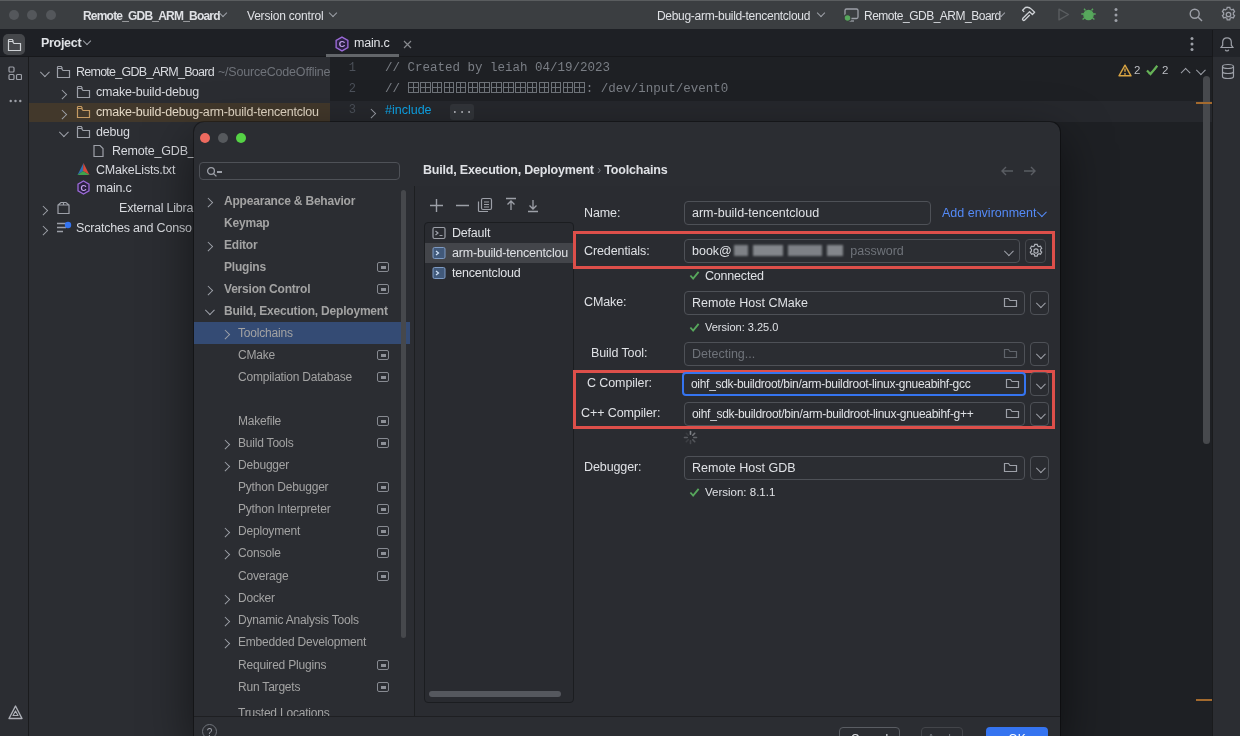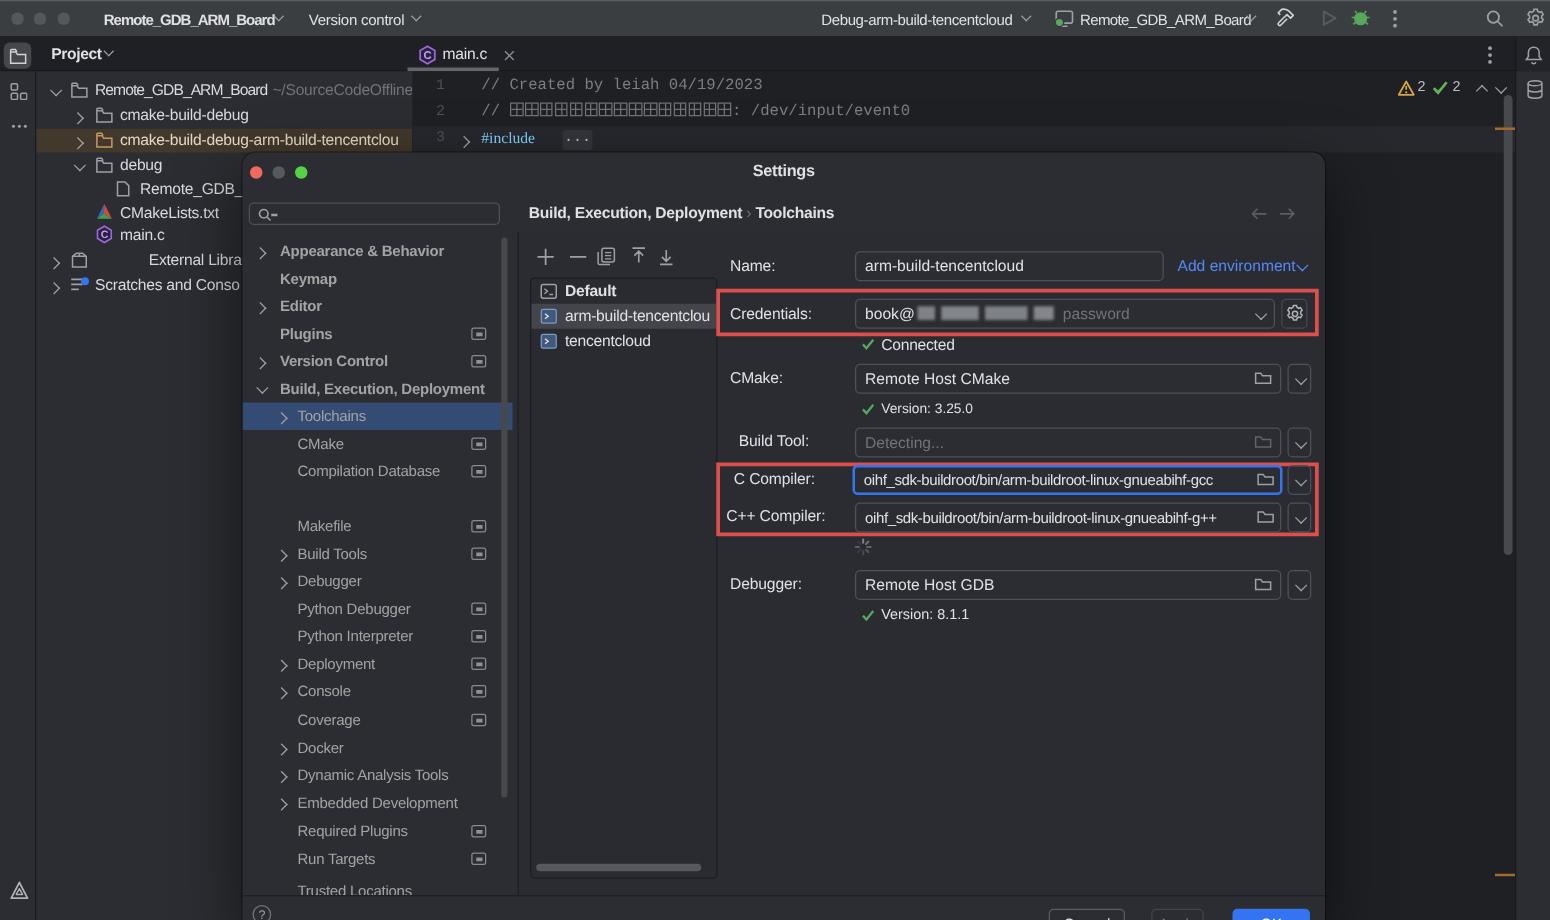--- a/index.html
+++ b/index.html
@@ -210,21 +210,21 @@
   </div>
 
   <div class="abs" style="left:330px;top:57px;width:882px;height:679px;background:#1e2024;overflow:hidden;" id="editor">
     <div class="abs" style="left:0;top:44px;width:882px;height:21px;background:#26282d;"></div>
     <div class="abs" style="left:10px;top:4px;width:16px;text-align:right;color:#4b5059;font-family:'Liberation Mono',monospace;font-size:12px;">1</div>
     <div class="abs" style="left:10px;top:25px;width:16px;text-align:right;color:#4b5059;font-family:'Liberation Mono',monospace;font-size:12px;">2</div>
     <div class="abs" style="left:10px;top:46px;width:16px;text-align:right;color:#4b5059;font-family:'Liberation Mono',monospace;font-size:12px;">3</div>
     <div class="abs" style="left:55px;top:4px;color:#7a7e85;font-family:'Liberation Mono',monospace;font-size:12.5px;">// Created by leiah 04/19/2023</div>
     <div class="abs" style="left:55px;top:25px;color:#7a7e85;font-family:'Liberation Mono',monospace;font-size:12.5px;">// <span class="cj"></span><span class="cj"></span><span class="cj"></span><span class="cj"></span><span class="cj"></span><span class="cj"></span><span class="cj"></span><span class="cj"></span><span class="cj"></span><span class="cj"></span><span class="cj"></span><span class="cj"></span><span class="cj"></span><span class="cj"></span><span class="cj"></span>: /dev/input/event0</div>
     <span class="tchev" style="left:38px;top:51px;"></span>
-    <div class="abs" style="left:55px;top:46px;color:#7dd3fc;font-family:Liberation Serif, serif;font-size:12.5px;">#include</div>
+    <div class="abs" style="left:55px;top:46px;color:#0ea5e9;font-family:Liberation Sans, sans-serif;font-size:12.5px;">#include</div>
     <div class="abs" style="left:120px;top:47px;width:24px;height:16px;background:#32353a;border-radius:3px;color:#bcbec4;font-family:'Liberation Mono',monospace;font-size:12px;text-align:center;line-height:12px;">...</div>
 
     <div class="abs" id="inspect" style="left:788px;top:5px;width:120px;height:18px;">
       <svg class="abs" style="left:0;top:2px;" width="14" height="13" viewBox="0 0 14 13">
           <path d="M7 1.2 L13 11.8 H1 Z" fill="none" stroke="#d9a443" stroke-width="1.4" stroke-linejoin="round"></path>
           <path d="M7 4.6 v3.2" stroke="#d9a443" stroke-width="1.4"></path>
           <circle cx="7" cy="9.9" r="0.9" fill="#d9a443"></circle>
         </svg>
       <span class="abs" style="left:16px;top:2px;color:#bcbec4;font-size:11.5px;">2</span>
       <svg class="abs" style="left:27px;top:2px;" width="14" height="13" viewBox="0 0 14 13">
@@ -247,21 +247,20 @@
         <ellipse cx="8" cy="3.5" rx="5.5" ry="2"></ellipse>
         <path d="M2.5 3.5 V13.5 c0 1.1 2.5 2 5.5 2 s5.5 -0.9 5.5 -2 V3.5 M2.5 8.5 c0 1.1 2.5 2 5.5 2 s5.5 -0.9 5.5 -2"></path>
       </g>
     </svg>
 
   <div class="abs" id="dialog" style="left:194px;top:122px;width:866px;height:614px;background:#2b2d32;border-radius:10px 10px 0 0;box-shadow:0 18px 50px rgba(0,0,0,0.55), 0 0 0 1px rgba(0,0,0,0.35);overflow:hidden;">
 
     <div class="abs" style="left:6px;top:11px;width:10px;height:10px;border-radius:50%;background:#ee6a5f;"></div>
     <div class="abs" style="left:24px;top:11px;width:10px;height:10px;border-radius:50%;background:#56595d;"></div>
     <div class="abs" style="left:42px;top:11px;width:10px;height:10px;border-radius:50%;background:#55d245;"></div>
-    <div class="abs t" style="left:0;top:7px;width:866px;text-align:center;font-weight:700;font-size:13px;">Settings</div>
     <div class="abs" style="left:5px;top:40px;width:201px;height:18px;border:1px solid #4e5157;border-radius:4px;">
       <svg class="abs" style="left:6px;top:3px;" width="12" height="12" viewBox="0 0 12 12">
           <circle cx="5" cy="5" r="3.4" fill="none" stroke="#9da0a8" stroke-width="1.3"></circle>
           <path d="M7.6 7.6 L10.4 10.4" stroke="#9da0a8" stroke-width="1.3"></path>
         </svg>
       <div class="abs" style="left:17px;top:8px;width:5px;height:1.5px;background:#9da0a8;"></div>
     </div>
     <div class="abs t" style="left:229px;top:41px;font-weight:700;">Build, Execution, Deployment <span style="color:#6f737a;font-weight:400;">›</span> Toolchains</div>
     <svg class="abs" style="left:806px;top:43px;" width="14" height="12" viewBox="0 0 14 12">
         <path d="M13 6 H2 M6 2 L2 6 L6 10" stroke="#5a5d63" stroke-width="1.4" fill="none"></path>
@@ -393,21 +392,21 @@
 
       <div class="abs" style="left:9px;top:36px;width:150px;height:481px;background:#292b30;border:1px solid #1b1d20;border-radius:4px;overflow:hidden;">
         <div class="abs" style="left:0;top:20px;width:150px;height:20px;background:#43454a;"></div>
         <div class="abs" style="left:7px;top:3px;">
             <svg width="14" height="14" viewBox="0 0 14 14">
               <rect x="1" y="1.5" width="12" height="11" rx="1.5" fill="none" stroke="#9da0a8" stroke-width="1.2"></rect>
               <path d="M3.5 5 L6 7 L3.5 9" fill="none" stroke="#9da0a8" stroke-width="1.2"></path>
               <path d="M7.5 9.5 h3" stroke="#9da0a8" stroke-width="1.2"></path>
             </svg>
           </div>
-        <div class="abs t" style="left:27px;top:3px;font-weight:700;line-height:14px;">Default</div>
+        <div class="abs t" style="left:27px;top:3px;font-weight:400;line-height:14px;">Default</div>
         <div class="abs" style="left:7px;top:23px;">
             <svg width="14" height="14" viewBox="0 0 14 14">
               <rect x="1" y="1.5" width="12" height="11" rx="1.5" fill="#41597a" stroke="#7e9bc4" stroke-width="1"></rect>
               <path d="M4 5 L6.5 7 L4 9" fill="none" stroke="#cfe0f5" stroke-width="1.2"></path>
             </svg>
           </div>
         <div class="abs t" style="left:27px;top:23px;line-height:14px;white-space:nowrap;">arm-build-tencentclou</div>
         <div class="abs" style="left:7px;top:43px;">
             <svg width="14" height="14" viewBox="0 0 14 14">
               <rect x="1" y="1.5" width="12" height="11" rx="1.5" fill="#41597a" stroke="#7e9bc4" stroke-width="1"></rect>

